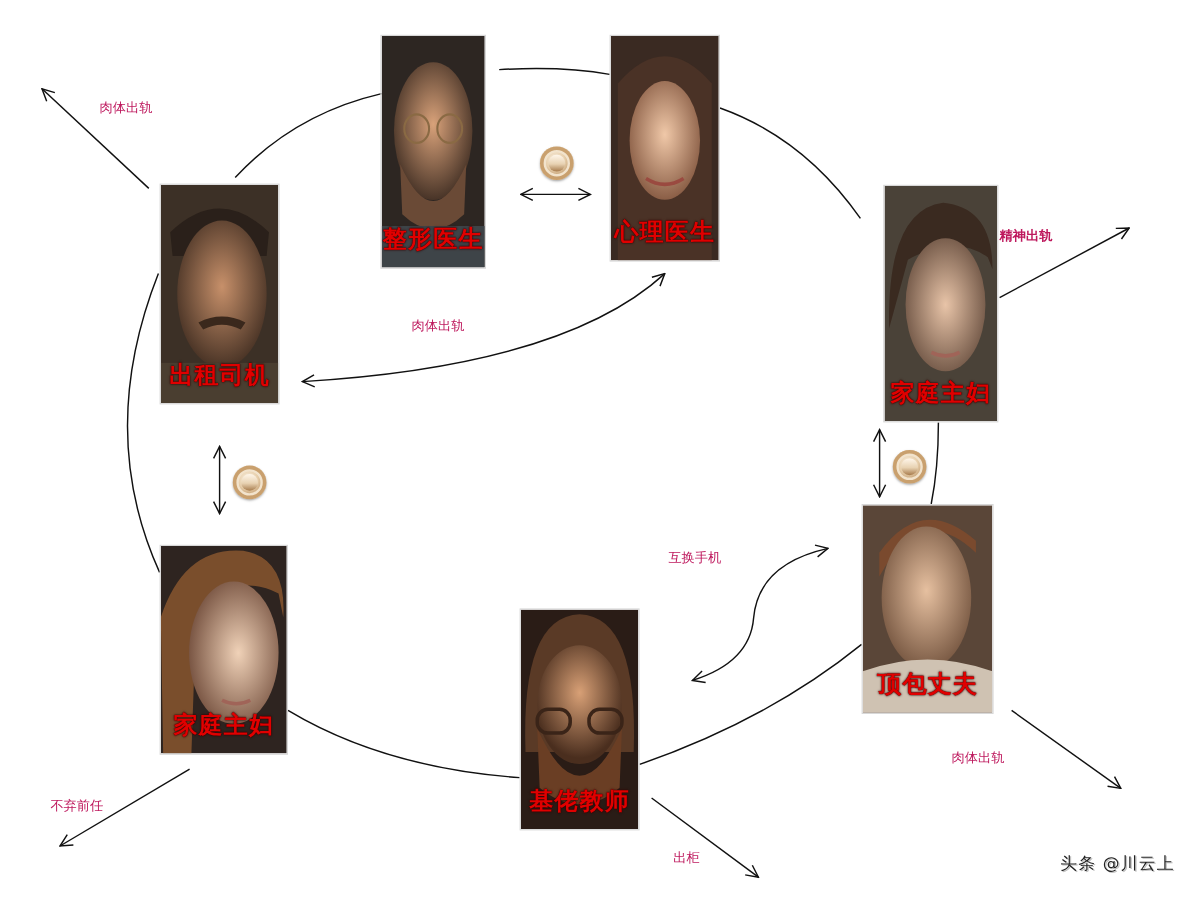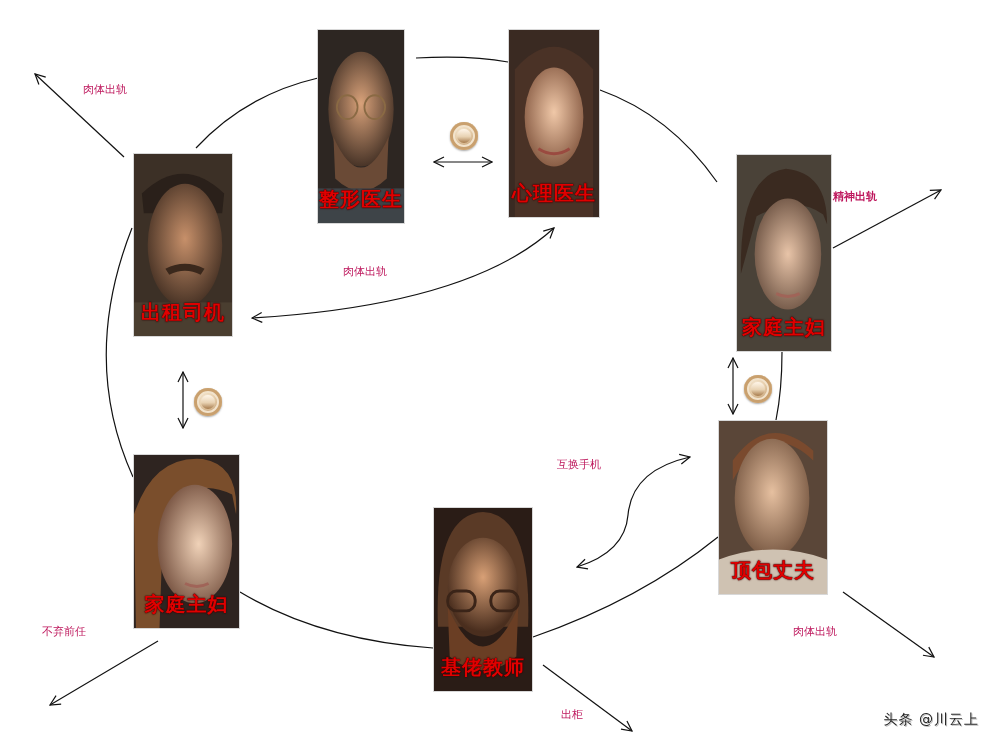--- a/index.html
+++ b/index.html
@@ -172,15 +172,15 @@
 <div class="ring" style="left:450px;top:122px;"></div>
 <div class="ring" style="left:194px;top:388px;"></div>
 <div class="ring" style="left:744px;top:375px;"></div>
 
 <div class="lbl" style="left:83px;top:82px;">肉体出轨</div>
 <div class="lbl" style="left:343px;top:264px;">肉体出轨</div>
 <div class="lbl" style="left:833px;top:189px;font-weight:bold;">精神出轨</div>
 <div class="lbl" style="left:793px;top:624px;">肉体出轨</div>
 <div class="lbl" style="left:557px;top:457px;">互换手机</div>
 <div class="lbl" style="left:561px;top:707px;">出柜</div>
-<div class="lbl" style="left:42px;top:624px;">不弃前任</div>
+<div class="lbl" style="left:42px;top:664px;">不弃前任</div>
 
 <div class="wm">头条 @川云上</div>
 
 </body></html>

